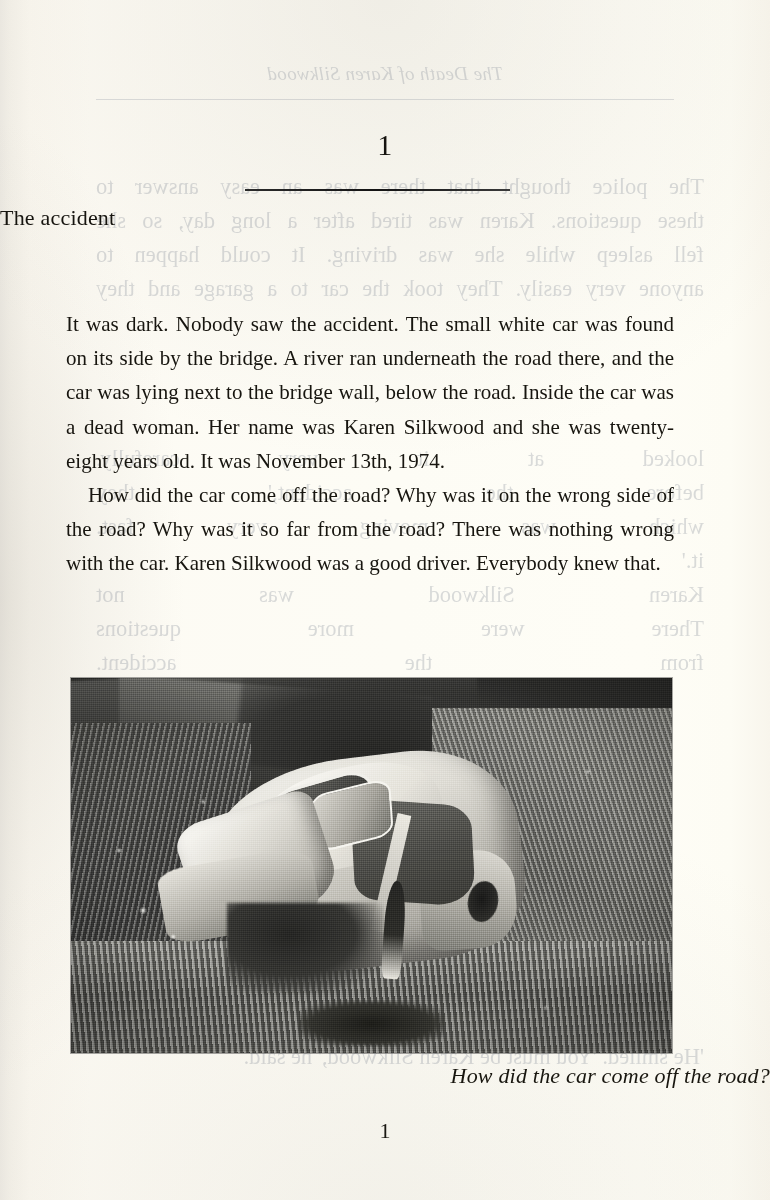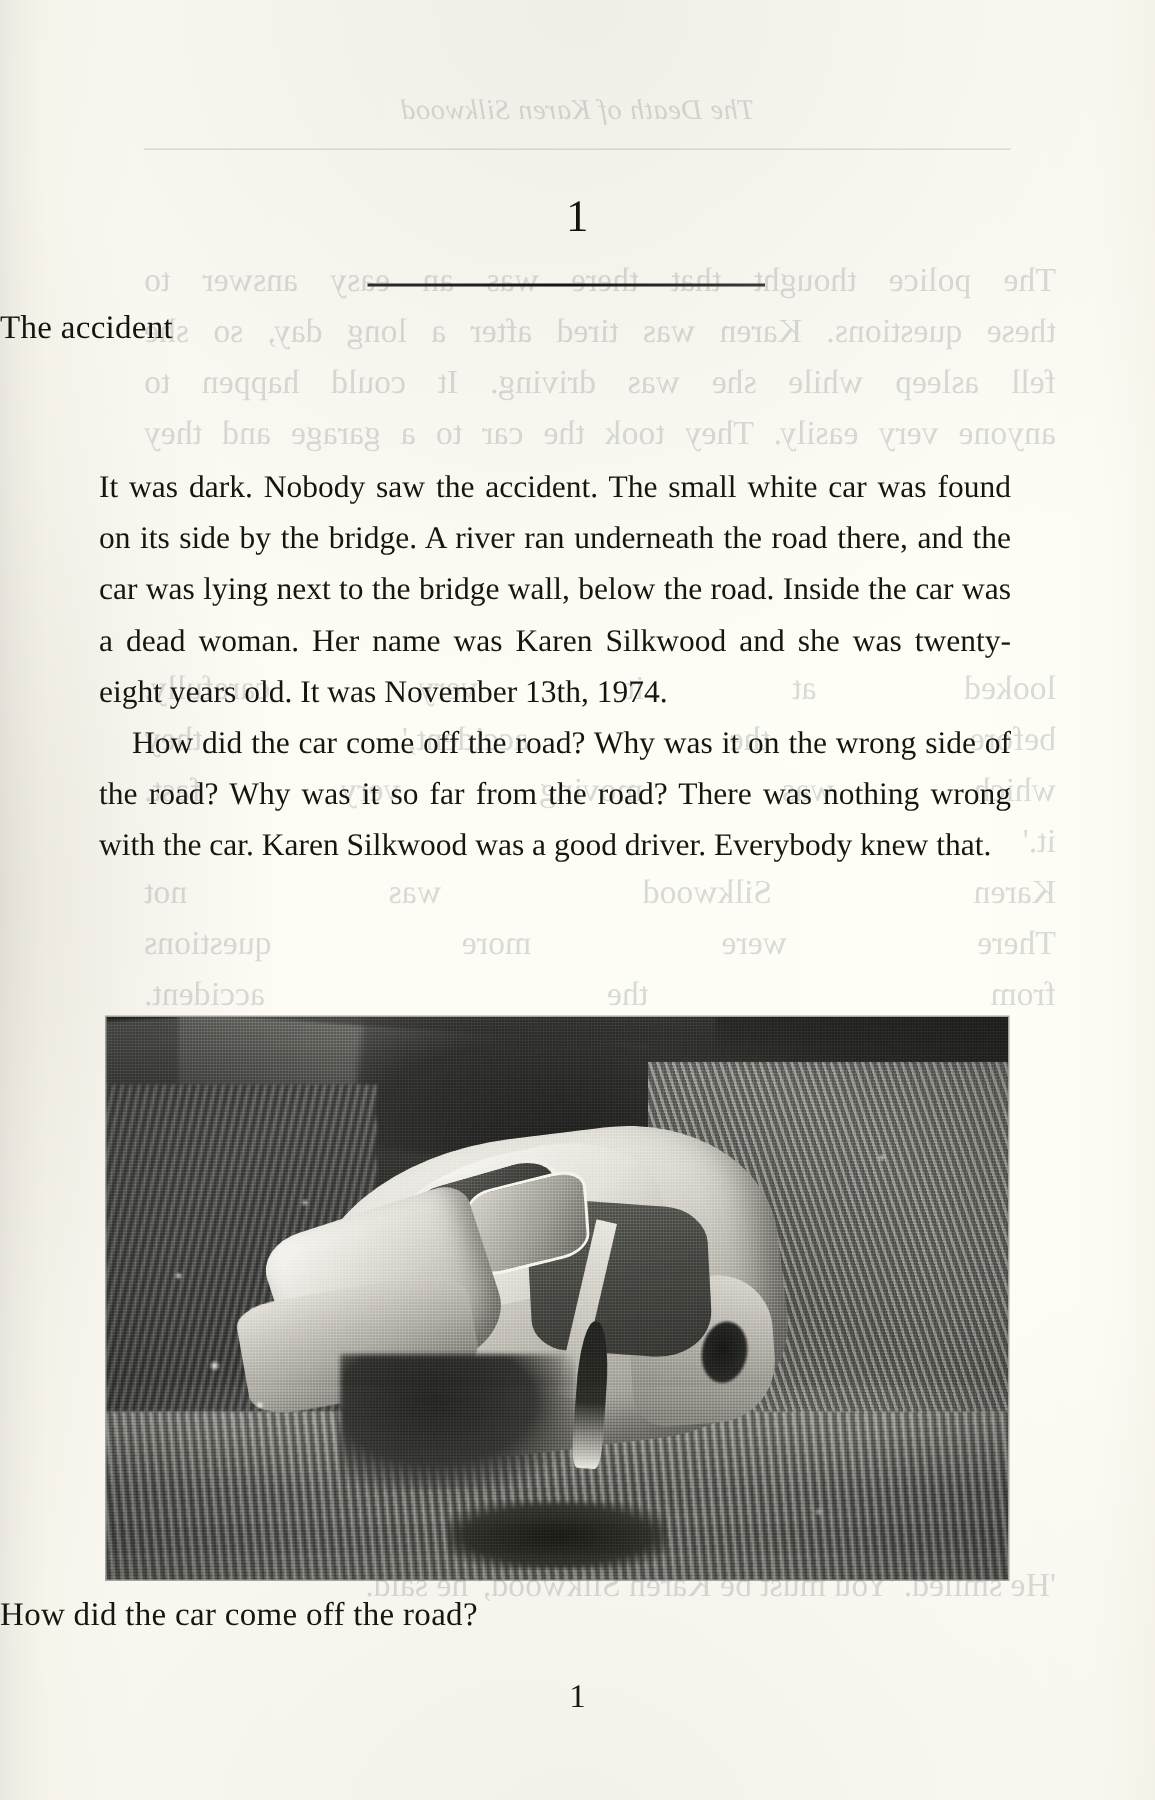--- a/index.html
+++ b/index.html
@@ -405,21 +405,22 @@
   .ph-vignette {
     position: absolute;
     inset: 0;
     background: radial-gradient(ellipse 78% 78% at 50% 48%, rgba(0,0,0,0) 55%, rgba(0,0,0,0.30) 100%);
   }
 
   .photo-caption {
     position: absolute;
     left: 0; right: 0;
     top: 1063px;
-    text-align: left;
+    text-align: right;
+    font-style: italic;
     font-size: 22px;
     color: #18160f;
     letter-spacing: 0.2px;
   }
 
   .page-number {
     position: absolute;
     left: 0; right: 0;
     top: 1118px;
     text-align: center;

